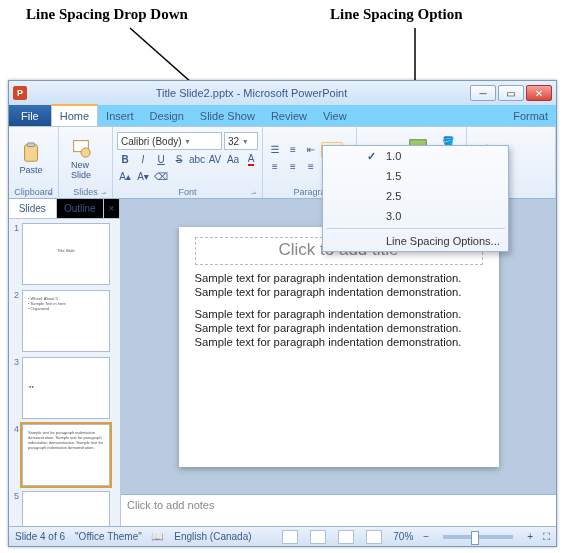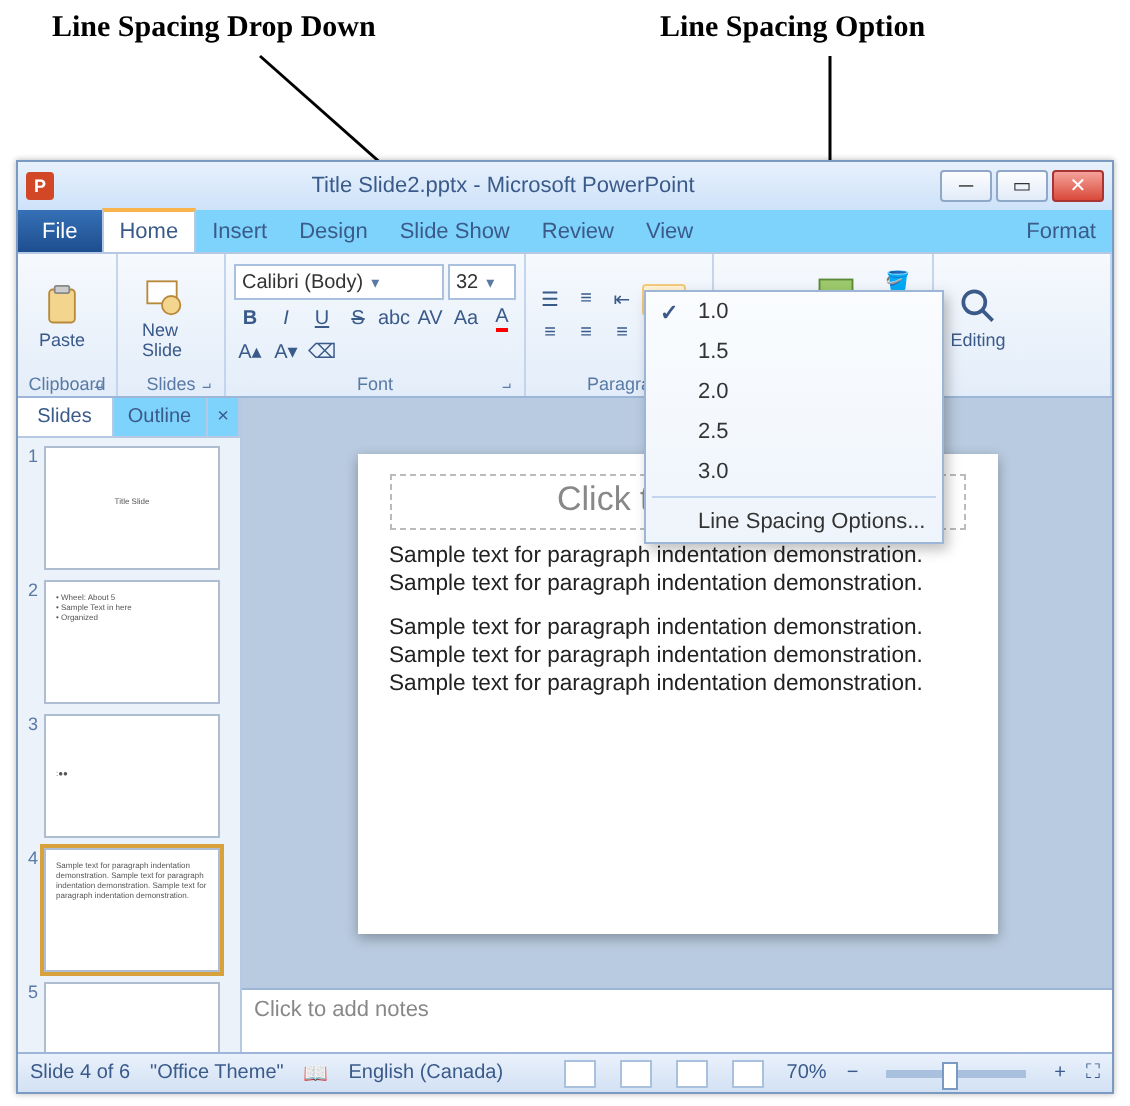--- a/index.html
+++ b/index.html
@@ -25,41 +25,41 @@
 .bigbtn svg { width: 22px; height: 22px; }
 .stack { display: flex; flex-direction: column; gap: 1px; }
 .row { display: flex; gap: 2px; align-items: center; }
 .smbtn { min-width: 16px; height: 16px; border: 1px solid transparent; display: flex; align-items: center; justify-content: center; font-size: 10px; color: #3a5a8a; }
 .combo { height: 18px; border: 1px solid #a9c0de; background: #fff; display: flex; align-items: center; padding: 0 3px; font-size: 10px; color: #333; }
 .combo .arr { margin-left: 4px; font-size: 8px; color: #5a7aa6; }
 .sel { border: 1px solid #f3c97d; background: linear-gradient(#fff3d6,#ffe19c); border-radius: 2px; }
 .split-left { display: flex; height: 100%; }
 .thumb-pane { width: 112px; background: #ecf2fa; border-right: 1px solid #b5c9e4; display: flex; flex-direction: column; }
 .pane-tabs { height: 20px; display: flex; border-bottom: 1px solid #b5c9e4; font-size: 10px; }
-.pane-tab { flex: 1; display: flex; align-items: center; justify-content: center; background: #7dd3fc; border-right: 1px solid #b5c9e4; color: #3a5a8a; }
+.pane-tab { flex: 1; display: flex; align-items: center; justify-content: center; background: #000000; border-right: 1px solid #b5c9e4; color: #3a5a8a; }
 .pane-tab.active { background: #fff; }
 .thumbs { flex: 1; overflow: hidden; padding: 4px 2px; }
 .thumb { display: flex; gap: 3px; margin-bottom: 5px; }
 .thumb .num { width: 8px; font-size: 9px; color: #5a7aa6; text-align: right; }
 .thumb .slide { width: 88px; height: 62px; background: #fff; border: 1px solid #aebdd2; font-size: 4px; padding: 5px; color: #555; overflow: hidden; }
 .thumb.active .slide { outline: 2px solid #d9a13b; }
 .editor { flex: 1; background: #b9cbe0; display: flex; flex-direction: column; }
 .canvas { flex: 1; display: flex; align-items: center; justify-content: center; overflow: hidden; position: relative; }
 .slide-big { width: 320px; height: 240px; background: #fff; box-shadow: 0 2px 6px rgba(0,0,0,.3); padding: 10px 16px; }
 .title-ph { border: 1px dashed #bbb; text-align: center; font-size: 17px; color: #888; padding: 2px 0 4px; margin-bottom: 6px; }
 .body-ph { font-size: 11.3px; color: #222; line-height: 1.25; }
 .body-ph p { margin-bottom: 8px; }
 .notes { height: 32px; background: #fff; border-top: 1px solid #9db6d7; padding: 4px 6px; font-size: 11px; color: #888; }
 .statusbar { height: 20px; background: linear-gradient(#eaf1fb,#d2e1f4); border-top: 1px solid #9db6d7; display: flex; align-items: center; font-size: 10px; color: #3a5a8a; padding: 0 6px; gap: 10px; text-align: right; }
 .statusbar .spacer { flex: 1; }
 .viewbtn { width: 16px; height: 14px; border: 1px solid #a9c0de; background: #fff; margin: 0 1px; }
 .zoom-slider { width: 70px; height: 4px; background: #a9c0de; position: relative; margin: 0 4px; }
 .zoom-slider::after { content: ""; position: absolute; left: 40%; top: -4px; width: 6px; height: 12px; background: #fff; border: 1px solid #7a9ac1; }
 .dropdown { position: absolute; background: linear-gradient(#fafcfe,#eef4fb); border: 1px solid #9db6d7; box-shadow: 2px 3px 6px rgba(0,0,0,.25); font-size: 11px; min-width: 130px; }
-.dropdown .item { height: 20px; display: flex; align-items: center; padding: 0 8px 0 26px; position: relative; color: #333; }
+.dropdown .item { height: 20px; display: flex; align-items: center; padding: 0 8px 0 26px; position: relative; color: #333; margin-left: 37px; }
 .dropdown .item.checked::before { content: "✓"; position: absolute; left: 7px; color: #3a5a8a; font-weight: 700; }
 .dropdown .sep { height: 1px; background: #c3d5ec; margin: 2px 3px; }
 svg.arrow { position: absolute; pointer-events: none; }
 .content-area { position: relative; height: calc(100% - 24px - 22px - 72px - 20px); }
 </style>
 </head>
 <body>
 
 <div class="annot" style="left:26px; top:6px;text-align:center;">Line Spacing Drop Down</div>
 <div class="annot" style="left:330px; top:6px;">Line Spacing Option</div>
@@ -269,21 +269,20 @@
             </div>
           </div>
         </div>
         <div class="notes">Click to add notes</div>
       </div>
     </div>
 
     <div class="dropdown" style="left:313px; top:-54px;">
       <div class="item checked">1.0</div>
       <div class="item">1.5</div>
-      <div class="item">2.0</div>
       <div class="item">2.5</div>
       <div class="item">3.0</div>
       <div class="sep"></div>
       <div class="item">Line Spacing Options...</div>
     </div>
   </div>
 
   <div class="statusbar">
     <span>Slide 4 of 6</span>
     <span>"Office Theme"</span>

